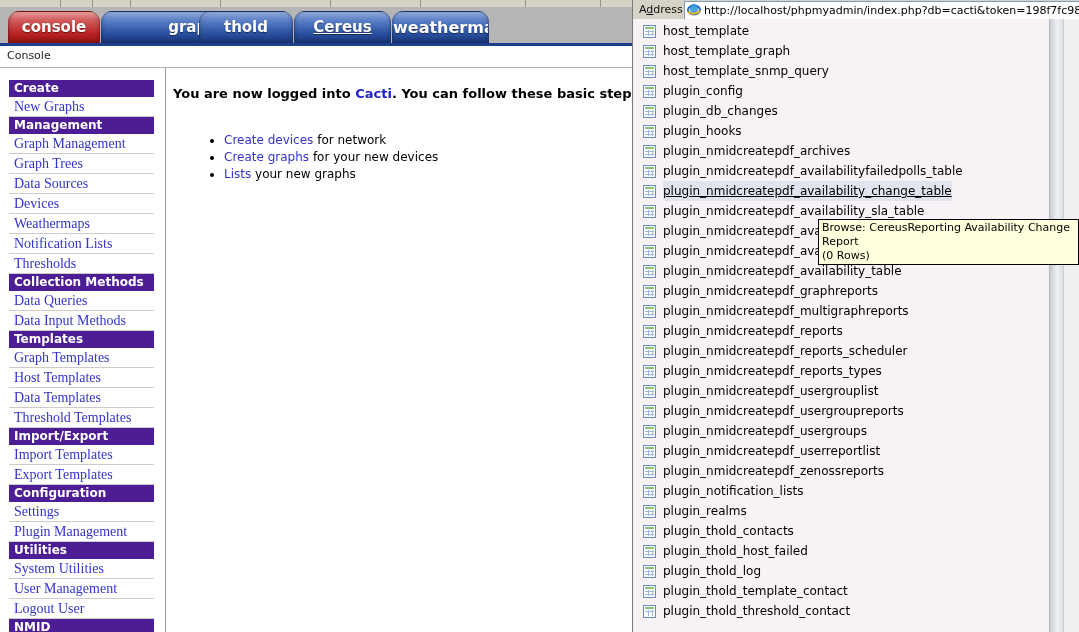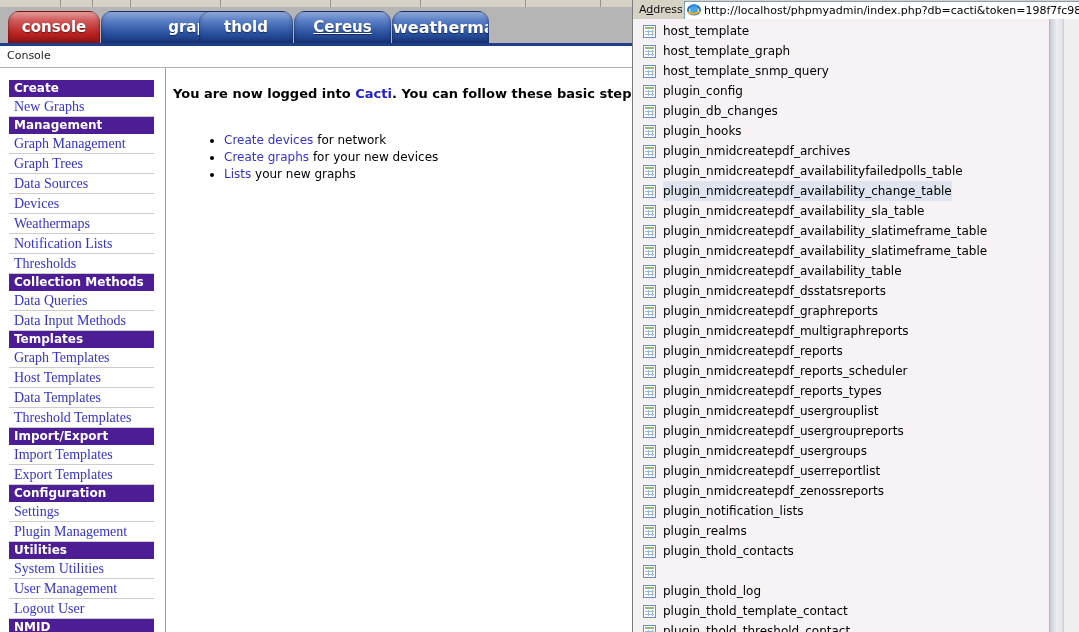--- a/index.html
+++ b/index.html
@@ -77,21 +77,21 @@
   .db-row{height:20px;line-height:20px;padding-left:10px;white-space:nowrap;display:flex;align-items:center;}
   .tbl-ico{width:13px;height:13px;flex:0 0 13px;position:relative;margin-right:7px;
            border:1px solid #6a8cc0;background:#ffffff;box-sizing:border-box;}
   .tbl-ico i{position:absolute;display:block;background:#8fbf7a;}
   .tbl-ico .hdr{left:1px;top:1px;right:1px;height:2px;}
   .tbl-ico .r1{left:1px;top:5px;right:1px;height:1px;background:#9fb9dd;}
   .tbl-ico .r2{left:1px;top:8px;right:1px;height:1px;background:#9fb9dd;}
   .tbl-ico .c1{left:4px;top:4px;bottom:1px;width:1px;background:#9fb9dd;}
   .tbl-ico .c2{left:8px;top:4px;bottom:1px;width:1px;background:#9fb9dd;}
   .db-name{font-size:12px;color:#000;}
-  .db-row.active .db-name{background:#dfe4ef;}
+  .db-row.active .db-name{text-decoration:underline;background:#dfe4ef;}
 
   
   .pma-scroll{position:absolute;right:0;top:0;width:31px;bottom:0;background:#f2f2f2;}
   .pma-scroll .gut{position:absolute;left:0;top:0;width:13px;bottom:0;
       background:linear-gradient(to right,#c9ccd2,#eef0f3 55%,#dcdfe4);border-left:1px solid #b4b7bd;}
   .pma-scroll .track{position:absolute;left:14px;top:0;width:17px;bottom:0;background:#f0f0f0;border-left:1px solid #cfcfcf;}
 
   
   .tooltip{
     position:absolute;left:185px;top:200px;width:261px;
@@ -326,30 +326,20 @@
             <span class="db-name">plugin_nmidcreatepdf_availability_table</span>
           </div>
           <div class="db-row">
             <span class="tbl-ico">
               <i class="hdr"></i>
               <i class="r1"></i>
               <i class="r2"></i>
               <i class="c1"></i>
               <i class="c2"></i>
             </span>
-            <span class="db-name">plugin_nmidcreatepdf_dsstatsreports</span>
-          </div>
-          <div class="db-row">
-            <span class="tbl-ico">
-              <i class="hdr"></i>
-              <i class="r1"></i>
-              <i class="r2"></i>
-              <i class="c1"></i>
-              <i class="c2"></i>
-            </span>
             <span class="db-name">plugin_nmidcreatepdf_graphreports</span>
           </div>
           <div class="db-row">
             <span class="tbl-ico">
               <i class="hdr"></i>
               <i class="r1"></i>
               <i class="r2"></i>
               <i class="c1"></i>
               <i class="c2"></i>
             </span>
@@ -466,20 +456,21 @@
             <span class="db-name">plugin_thold_contacts</span>
           </div>
           <div class="db-row">
             <span class="tbl-ico">
               <i class="hdr"></i>
               <i class="r1"></i>
               <i class="r2"></i>
               <i class="c1"></i>
               <i class="c2"></i>
             </span>
+            <span class="db-name">plugin_thold_host_failed</span>
           </div>
           <div class="db-row">
             <span class="tbl-ico">
               <i class="hdr"></i>
               <i class="r1"></i>
               <i class="r2"></i>
               <i class="c1"></i>
               <i class="c2"></i>
             </span>
             <span class="db-name">plugin_thold_log</span>
@@ -505,15 +496,19 @@
           </div>
         </div>
 
       <div class="pma-scroll">
         <div class="gut"></div>
         <div class="track">
           
         </div>
       </div>
 
+      <div class="tooltip">
+        <div>Browse: CereusReporting Availability Change Report</div>
+        <div>(0 Rows)</div>
+      </div>
     </div>
   </div>
 </div>
 
 </body></html>

